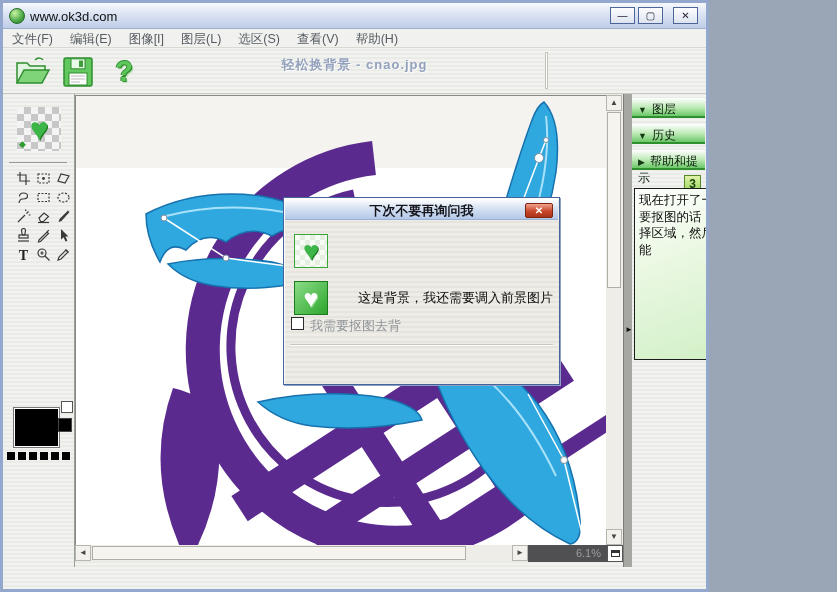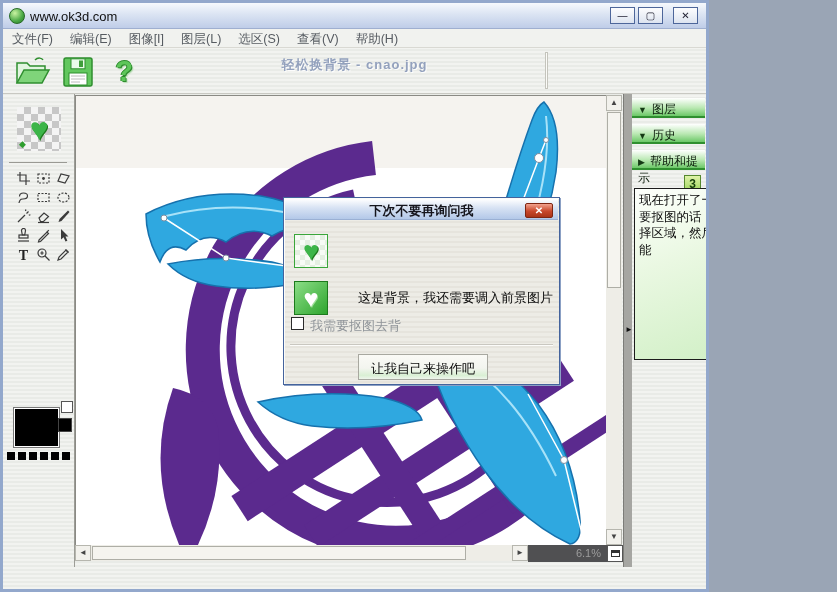--- a/index.html
+++ b/index.html
@@ -375,16 +375,15 @@
     </div>
     <div class="dlg-row row-bg">
       <div class="opt-icon bg">
           <span class="h">♥</span>
         </div>
       <span class="opt-label">这是背景，我还需要调入前景图片</span>
     </div>
     <span class="cb dlg-cb"></span>
     <span class="dlg-cb-label">我需要抠图去背</span>
     <div class="dlg-groove"></div>
-    <div class="dlg-btn">让我自己来操作吧</div>
   </div>
 
 </div>
 
 </body></html>

